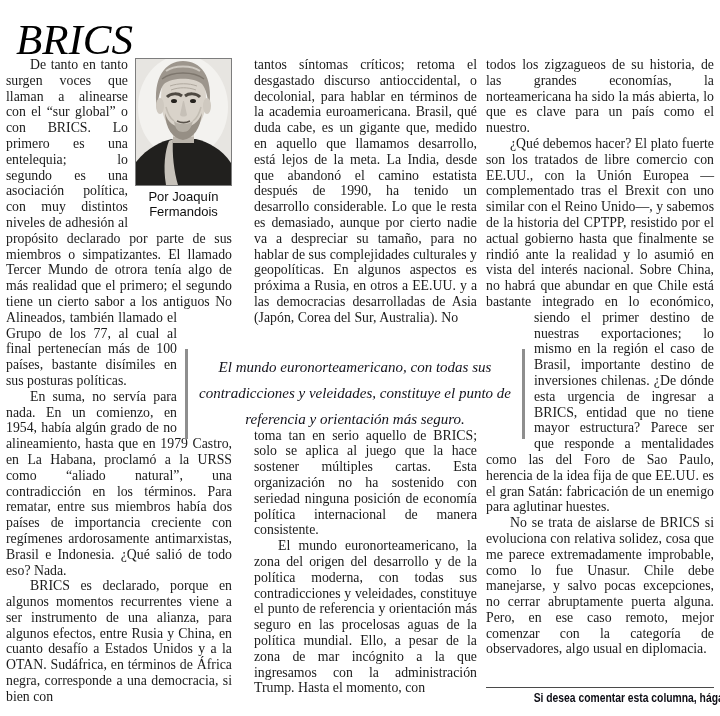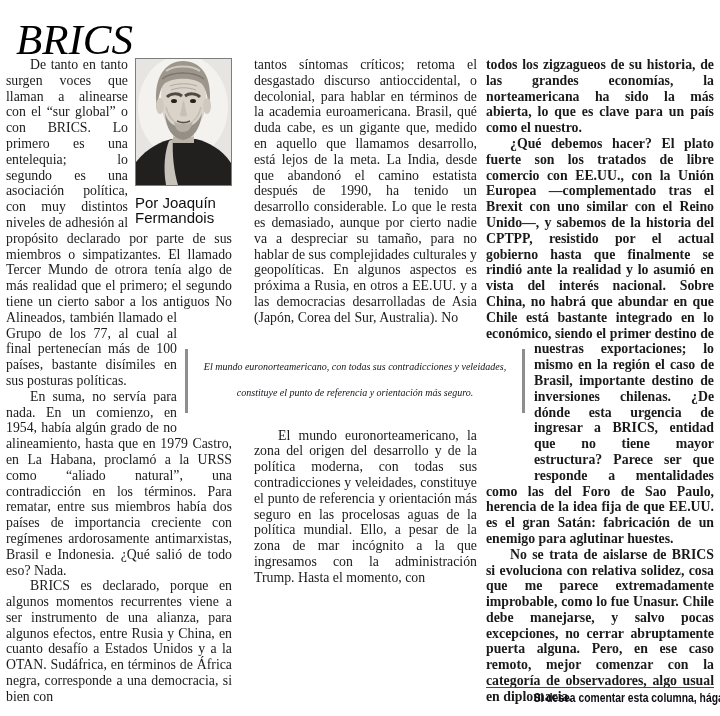--- a/index.html
+++ b/index.html
@@ -11,38 +11,38 @@
     position:absolute;top:0;left:0;width:100%;margin:16px;
     text-align:left;font-family:"Liberation Serif",serif;
     font-style:italic;font-weight:normal;font-size:43px;line-height:48px;color:#000;
   }
   .col{
     position:absolute;top:57px;
     font-size:13.8px;line-height:15.8px;text-align:justify;
   }
   .col1{left:6px;width:226px;}
   .col2{left:254px;width:223px;}
-  .col3{left:486px;width:228px;font-weight:bold;}
+  .col3{left:486px;width:228px;}
   .para{margin:0;padding:0;}
   .ind{text-indent:24px;}
   .noind{text-indent:0;}
   .photo-box{float:right;width:97px;margin:1px 0 3px 7px;text-indent:0;}
   .photo{width:95px;height:126px;border:1px solid #7d7d7d;background:#edebe7;overflow:hidden;}
   .photo svg{display:block;}
   .caption{
-    font-family:"Liberation Sans",sans-serif;font-size:15px;line-height:15px;
-    color:#0e0e0e;padding-top:9px;text-align:left;
+    font-family:"Liberation Sans",sans-serif;font-size:13px;line-height:15px;
+    color:#0e0e0e;padding-top:3px;text-align:center;
   }
   .sp-r{float:right;width:55px;height:112px;}
   .sp-l{float:left;width:48px;height:130px;}
   .qgap{clear:both;height:102px;}
   .pull-quote{
     position:absolute;left:185px;top:349px;width:316px;
     padding:5px 9px 7px;border-left:3px solid #8e8e8e;border-right:3px solid #8e8e8e;
-    text-align:center;font-style:italic;font-size:10px;line-height:26px;
+    text-align:center;font-style:italic;font-size:15px;line-height:26px;
     color:#12121a;font-family:"Liberation Serif",serif;
   }
   .footer{
     position:absolute;left:486px;top:687px;width:228px;
     border-top:1.5px solid #4a4a4a;padding-top:3px;text-align:right;
     font-family:"Liberation Sans",sans-serif;font-weight:bold;
     font-size:12.3px;color:#0d0d15;white-space:nowrap;
   }
   .cond{display:inline-block;transform:scaleX(0.84);transform-origin:100% 50%;}
 </style>
@@ -88,20 +88,21 @@
       </div>
       <span>De tanto en tanto surgen voces que llaman a alinearse con el “sur global” o con BRICS. Lo primero es una entelequia; lo segundo es una asociación política, con muy distintos niveles de adhesión al propósito declarado por parte de sus miembros o simpatizantes. El llamado Tercer Mundo de otrora tenía algo de más realidad que el primero; el segundo tiene un cierto sabor a los antiguos No Alineados, </span><span class="sp-r"></span><span>también llamado el Grupo de los 77, al cual al final pertenecían más de 100 países, bastante disímiles en sus posturas políticas.</span>
     </div>
     <div class="para ind">En suma, no servía para nada. En un comienzo, en 1954, había algún grado de no alineamiento, hasta que en 1979 Castro, en La Habana, proclamó a la URSS como “aliado natural”, una contradicción en los términos. Para rematar, entre sus miembros había dos países de importancia creciente con regímenes ardorosamente antimarxistas, Brasil e Indonesia. ¿Qué salió de todo eso? Nada.</div>
     <div class="para ind">BRICS es declarado, porque en algunos momentos recurrentes viene a ser instrumento de una alianza, para algunos efectos, entre Rusia y China, en cuanto desafío a Estados Unidos y a la OTAN. Sudáfrica, en términos de África negra, corresponde a una democracia, si bien con</div>
   </div>
 
   <div class="col col2">
     <div class="para noind">tantos síntomas críticos; retoma el desgastado discurso antioccidental, o decolonial, para hablar en términos de la academia euroamericana. Brasil, qué duda cabe, es un gigante que, medido en aquello que llamamos desarrollo, está lejos de la meta. La India, desde que abandonó el camino estatista después de 1990, ha tenido un desarrollo considerable. Lo que le resta es demasiado, aunque por cierto nadie va a despreciar su tamaño, para no hablar de sus complejidades culturales y geopolíticas. En algunos aspectos es próxima a Rusia, en otros a EE.UU. y a las democracias desarrolladas de Asia (Japón, Corea del Sur, Australia). No</div>
     <div class="qgap"></div>
+    <div class="para noind">toma tan en serio aquello de BRICS; solo se aplica al juego que la hace sostener múltiples cartas. Esta organización no ha sostenido con seriedad ninguna posición de economía política internacional de manera consistente.</div>
     <div class="para ind">El mundo euronorteamericano, la zona del origen del desarrollo y de la política moderna, con todas sus contradicciones y veleidades, constituye el punto de referencia y orientación más seguro en las procelosas aguas de la política mundial. Ello, a pesar de la zona de mar incógnito a la que ingresamos con la administración Trump. Hasta el momento, con</div>
   </div>
 
   <div class="col col3">
     <div class="para noind">todos los zigzagueos de su historia, de las grandes economías, la norteamericana ha sido la más abierta, lo que es clave para un país como el nuestro.</div>
     <div class="para ind">
       <span>¿Qué debemos hacer? El plato fuerte son los tratados de libre comercio con EE.UU., con la Unión Europea —complementado tras el Brexit con uno similar con el Reino Unido—, y sabemos de la historia del CPTPP, resistido por el actual gobierno hasta que finalmente se rindió ante la realidad y lo asumió en vista del interés nacional. Sobre China, no habrá que abundar en que Chile está bastante integrado en lo económico, siendo el primer destino </span><span class="sp-l"></span><span>de nuestras exportaciones; lo mismo en la región el caso de Brasil, importante destino de inversiones chilenas. ¿De dónde esta urgencia de ingresar a BRICS, entidad que no tiene mayor estructura? Parece ser que responde a mentalidades como las del Foro de Sao Paulo, herencia de la idea fija de que EE.UU. es el gran Satán: fabricación de un enemigo para aglutinar huestes.</span>
     </div>
     <div class="para ind">No se trata de aislarse de BRICS si evoluciona con relativa solidez, cosa que me parece extremadamente improbable, como lo fue Unasur. Chile debe manejarse, y salvo pocas excepciones, no cerrar abruptamente puerta alguna. Pero, en ese caso remoto, mejor comenzar con la categoría de observadores, algo usual en diplomacia.</div>
   </div>

